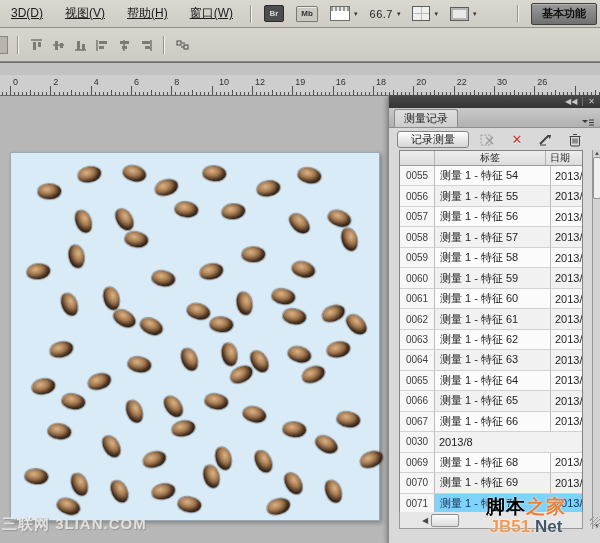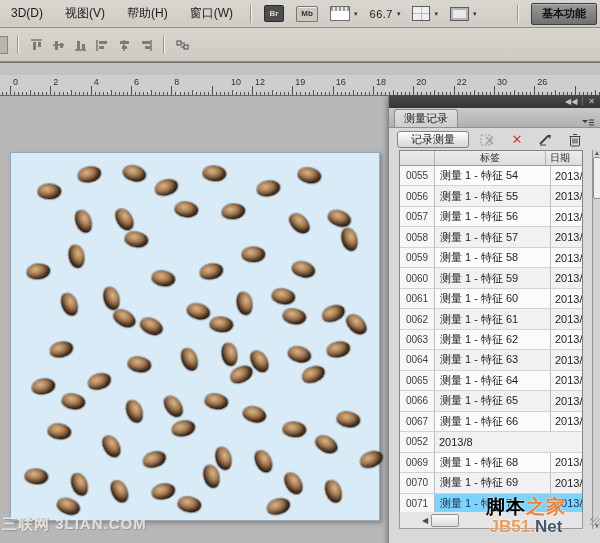--- a/index.html
+++ b/index.html
@@ -3,21 +3,21 @@
 <meta charset="utf-8">
 <style>
   html,body{margin:0;padding:0;background:#888;}
   .app{position:relative;width:600px;height:543px;overflow:hidden;
        font-family:"Liberation Sans","DejaVu Sans",sans-serif;background:#b7b7b7;
        -webkit-user-select:none;user-select:none;}
 
   
   .menubar{position:absolute;top:0;left:0;right:0;height:27px;background:linear-gradient(#dad7d1,#cfccc5);
            border-bottom:1px solid #948f85;display:flex;align-items:center;}
-  .menu-item{padding:0 11px;font-size:12px;color:#1c1c1c;line-height:27px;}
+  .menu-item{padding:0 11px;font-size:12px;color:#1c1c1c;line-height:27px;text-decoration:underline;}
   .groove{width:0;height:18px;border-left:1px solid #97928a;border-right:1px solid #f4f2ec;margin:0 6px;}
   .appbar-btn{display:flex;align-items:center;margin:0 6px;height:20px;}
   .br-icon{width:18px;height:15px;background:#4d4d4d;border:1px solid #2c2c2c;color:#d8d8d8;
            font-size:8px;font-weight:bold;display:flex;align-items:center;justify-content:center;border-radius:2px;}
   .mb-icon{width:20px;height:14px;background:#cbc8c1;border:1px solid #7c786f;color:#333;
            font-size:8px;font-weight:bold;display:flex;align-items:center;justify-content:center;border-radius:2px 2px 1px 1px;
            box-shadow:inset 0 1px 0 #eee;}
   .layout-icon{width:18px;height:13px;background:#fdfdfd;border:1px solid #6d6d6d;position:relative;}
   .layout-icon:before{content:"";position:absolute;left:0;top:0;right:0;height:4px;
            background:repeating-linear-gradient(90deg,#9a9a9a 0 2px,#e8e8e8 2px 4px);}
@@ -354,21 +354,21 @@
       <div class="tick" style="left: 582.8px; height: 3px;"></div>
       <div class="tick" style="left: 586.8px; height: 3px;"></div>
       <div class="tick" style="left: 590.8px; height: 3px;"></div>
       <div class="tick" style="left: 594.9px; height: 5px;"></div>
       <div class="tick" style="left: 598.9px; height: 3px;"></div>
       <span class="rnum" style="left: 13px;">0</span>
       <span class="rnum" style="left: 53.33px;">2</span>
       <span class="rnum" style="left: 93.66px;">4</span>
       <span class="rnum" style="left: 133.99px;">6</span>
       <span class="rnum" style="left: 174.32px;">8</span>
-      <span class="rnum" style="left: 231px;">10</span>
+      <span class="rnum" style="left: 219px;">10</span>
       <span class="rnum" style="left: 254.98px;">12</span>
       <span class="rnum" style="left: 295.31px;">19</span>
       <span class="rnum" style="left: 335.64px;">16</span>
       <span class="rnum" style="left: 375.97px;">18</span>
       <span class="rnum" style="left: 416.3px;">20</span>
       <span class="rnum" style="left: 456.63px;">22</span>
       <span class="rnum" style="left: 496.96px;">30</span>
       <span class="rnum" style="left: 537.29px;">26</span>
     </div>
 
@@ -552,21 +552,21 @@
             <div class="cell-idx">0066</div>
             <div class="cell-label">测量 1 - 特征 65</div>
             <div class="cell-date">2013/8</div>
           </div>
           <div class="row">
             <div class="cell-idx">0067</div>
             <div class="cell-label">测量 1 - 特征 66</div>
             <div class="cell-date">2013/8</div>
           </div>
           <div class="row">
-            <div class="cell-idx">0052</div>
+            <div class="cell-idx">0030</div>
             <div class="cell-date">2013/8</div>
           </div>
           <div class="row">
             <div class="cell-idx">0069</div>
             <div class="cell-label">测量 1 - 特征 68</div>
             <div class="cell-date">2013/8</div>
           </div>
           <div class="row">
             <div class="cell-idx">0070</div>
             <div class="cell-label">测量 1 - 特征 69</div>

